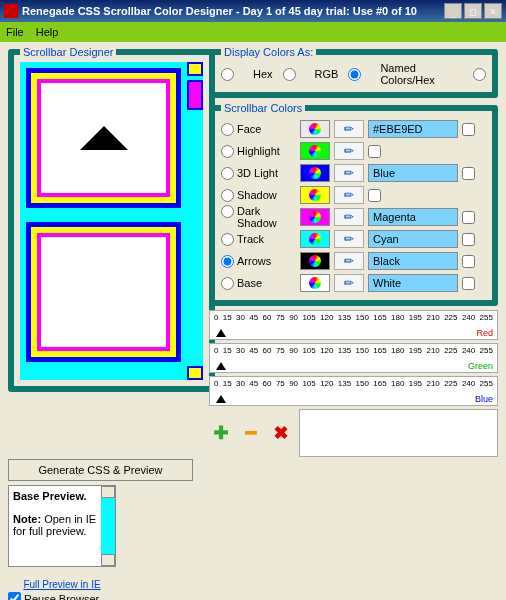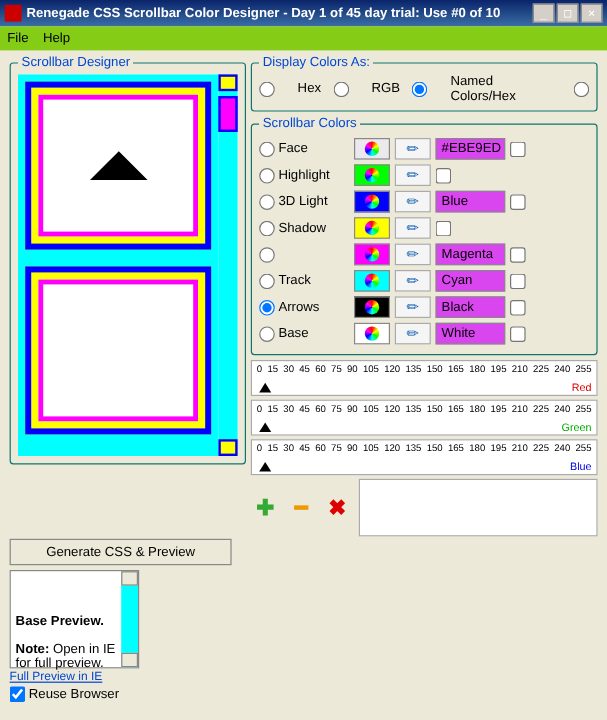--- a/index.html
+++ b/index.html
@@ -3,60 +3,60 @@
 <meta charset="utf-8">
 <style>
 * { box-sizing: border-box; margin: 0; padding: 0; font-family: Tahoma, sans-serif; font-size: 11px; }
 body { background: #ece9d8; width: 506px; height: 600px; overflow: hidden; }
 .titlebar { background: linear-gradient(#0a246a, #3a6ea5); color: #fff; height: 22px; display: flex; align-items: center; padding: 0 4px; }
 .titlebar .icon { width: 14px; height: 14px; background: #c00; margin-right: 4px; }
 .titlebar .title { flex: 1; font-weight: bold; }
 .titlebar .btn { width: 18px; height: 16px; background: #d4d0c8; border: 1px solid #888; margin-left: 2px; display: flex; align-items: center; justify-content: center; font-size: 10px; font-family: monospace; }
 .menubar { height: 20px; background: #84cc16; display: flex; align-items: center; padding: 0 6px; gap: 12px; }
 .content { padding: 4px 8px; }
-fieldset { border: 1px solid #0f766e; border-radius: 3px; padding: 4px 6px 6px 6px; margin-bottom: 4px; }
+fieldset { border: 6px solid #0f766e; border-radius: 3px; padding: 4px 6px 6px 6px; margin-bottom: 4px; }
 legend { color: #0046d5; padding: 0 3px; }
 .top-row { display: flex; gap: 6px; }
 .left-col { width: 195px; }
 .right-col { flex: 1; }
 .designer-box { width: 183px; height: 318px; background: #fff; position: relative; display: flex; }
 .dbody { flex: 1; background: #0ff; display: flex; flex-direction: column; gap: 14px; padding: 6px; }
 .tile { width: 155px; height: 140px; background: #ff0; border: 5px solid #00f; padding: 6px; }
 .tile-inner { width: 100%; height: 100%; background: #fff; border: 4px solid #f0f; display: flex; align-items: center; justify-content: center; }
 .arrow-up { width: 0; height: 0; border-left: 24px solid transparent; border-right: 24px solid transparent; border-bottom: 24px solid #000; }
 .dscroll { width: 16px; background: #0ff; display: flex; flex-direction: column; }
 .dscroll .ar { height: 14px; background: #ff0; border: 2px solid #00f; }
 .dscroll .tr { flex: 1; }
 .dscroll .th { height: 30px; background: #f0f; border: 2px solid #00f; margin-top: 4px; }
 .radio-row { display: flex; gap: 10px; align-items: center; }
 .radio-row label, .color-row label { display: flex; align-items: center; gap: 19px; }
 input[type=radio] { margin: 0; }
 .color-row { display: flex; align-items: center; gap: 4px; height: 22px; }
 .color-row .lbl { width: 75px; display: flex; align-items: flex-start; gap: 3px; }
 .swatch { width: 30px; height: 18px; border: 1px solid #888; display: flex; align-items: center; justify-content: center; }
 .tool { width: 30px; height: 18px; border: 1px solid #aaa; background: #f5f5f5; display: flex; align-items: center; justify-content: center; }
-.valbox { width: 58px; height: 18px; border: 1px solid #888; background: #d946ef; padding: 0 4px; display: flex; align-items: center; }
+.valbox { width: 90px; height: 18px; border: 1px solid #888; background: #7dd3fc; padding: 0 4px; display: flex; align-items: center; }
 .chk { width: 13px; height: 13px; }
 .slider-box { border: 1px solid #aaa; background: #fff; height: 30px; position: relative; margin-bottom: 3px; padding: 2px 4px 0 4px; }
 .ruler { height: 16px; position: relative; font-size: 9px; display: flex; justify-content: space-between; }
 .ruler span { font-size: 8px; }
 .slider-label { position: absolute; right: 4px; bottom: 1px; font-size: 9px; }
 .slider-ptr { position: absolute; left: 6px; bottom: 2px; width: 0; height: 0; border-left: 5px solid transparent; border-right: 5px solid transparent; border-bottom: 8px solid #000; }
 .toolbar { display: flex; gap: 6px; align-items: center; margin: 2px 0; }
 .ico24 { width: 24px; height: 24px; display: flex; align-items: center; justify-content: center; font-size: 18px; font-weight: bold; }
 .gen-btn { width: 185px; height: 22px; border: 1px solid #888; background: #ece9d8; }
 .output-row { display: flex; gap: 6px; margin-top: 4px; }
 .output { flex: 1; height: 106px; border: 1px solid #888; background: #fff; padding: 4px; font-family: "Courier New", monospace; font-size: 12px; white-space: pre; overflow: hidden; }
 .preview-col { width: 108px; }
 .preview-box { height: 82px; border: 1px solid #888; background: #fff; display: flex; }
-.preview-body { flex: 1; padding: 4px; font-size: 10px; margin-top: 32px; }
+.preview-body { flex: 1; padding: 4px; font-size: 10px; }
 .preview-scroll { width: 14px; background: #0ff; display: flex; flex-direction: column; }
 .preview-scroll .a { height: 12px; background: #ece9d8; border: 1px solid #888; }
 .preview-scroll .t { flex: 1; }
-.link { color: #0046d5; text-decoration: underline; font-size: 10px; margin-top: 2px; display: block; }
+.link { color: #0046d5; text-decoration: underline; font-size: 10px; margin-top: 12px; display: block; text-align: center; }
 .reuse { display: flex; align-items: center; gap: 3px; margin-top: 2px; font-size: 10px; }
 .wheel { width: 12px; height: 12px; border-radius: 50%; background: conic-gradient(red, yellow, lime, cyan, blue, magenta, red); }
 .eyedrop { transform: rotate(-45deg); font-size: 12px; color: #05a; }
 .list-box { flex: 1; height: 48px; border: 1px solid #aaa; background: #fff; }
 </style>
 </head>
 <body>
 
 <div class="titlebar">
   <div class="icon"></div>
@@ -172,20 +172,21 @@
                 <div class="wheel"></div>
               </div>
               <div class="tool">
                 <span class="eyedrop">✎</span>
               </div>
               <input type="checkbox" class="chk" style="">
             </div>
             <div class="color-row">
               <div class="lbl">
                 <input type="radio" name="crow" style="">
+                <span>Dark Shadow</span>
               </div>
               <div class="swatch" style="background:#ff00ff">
                 <div class="wheel"></div>
               </div>
               <div class="tool">
                 <span class="eyedrop">✎</span>
               </div>
               <div class="valbox">Magenta</div>
               <input type="checkbox" class="chk" style="">
             </div>

